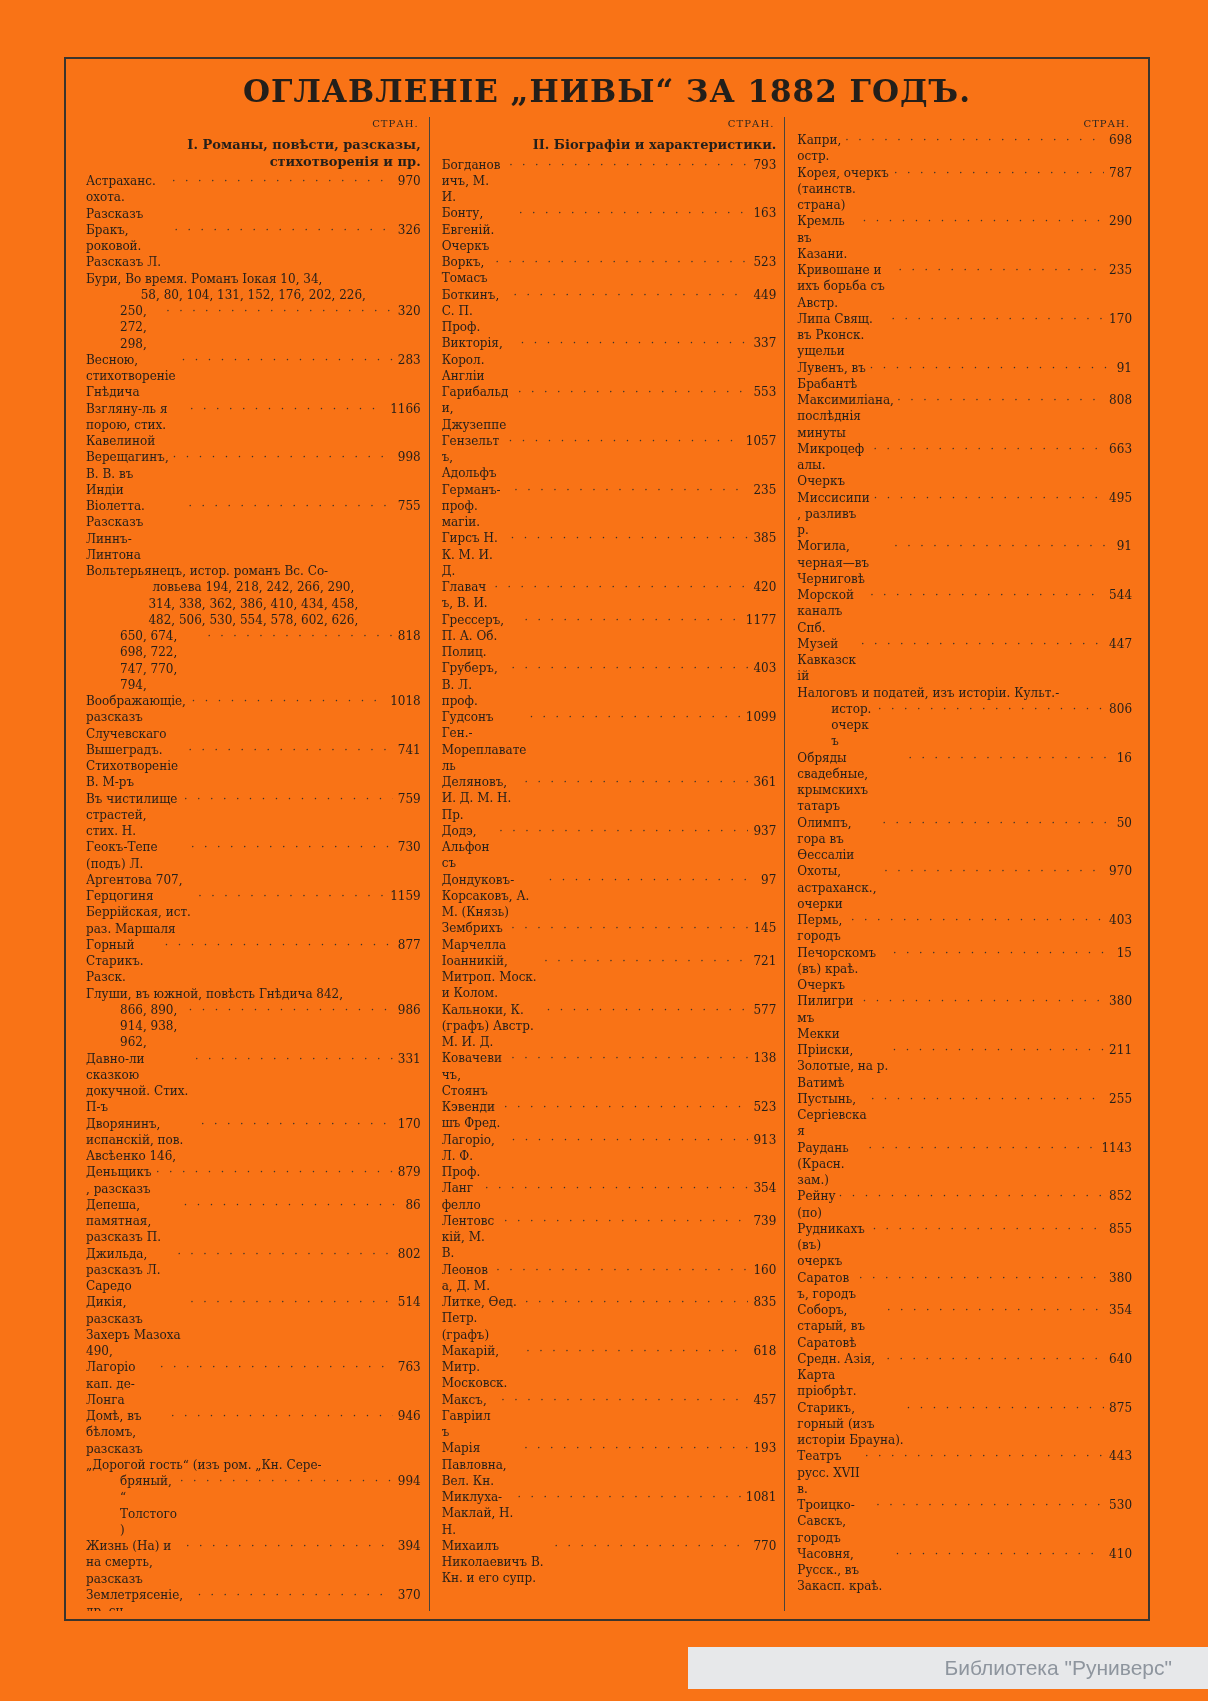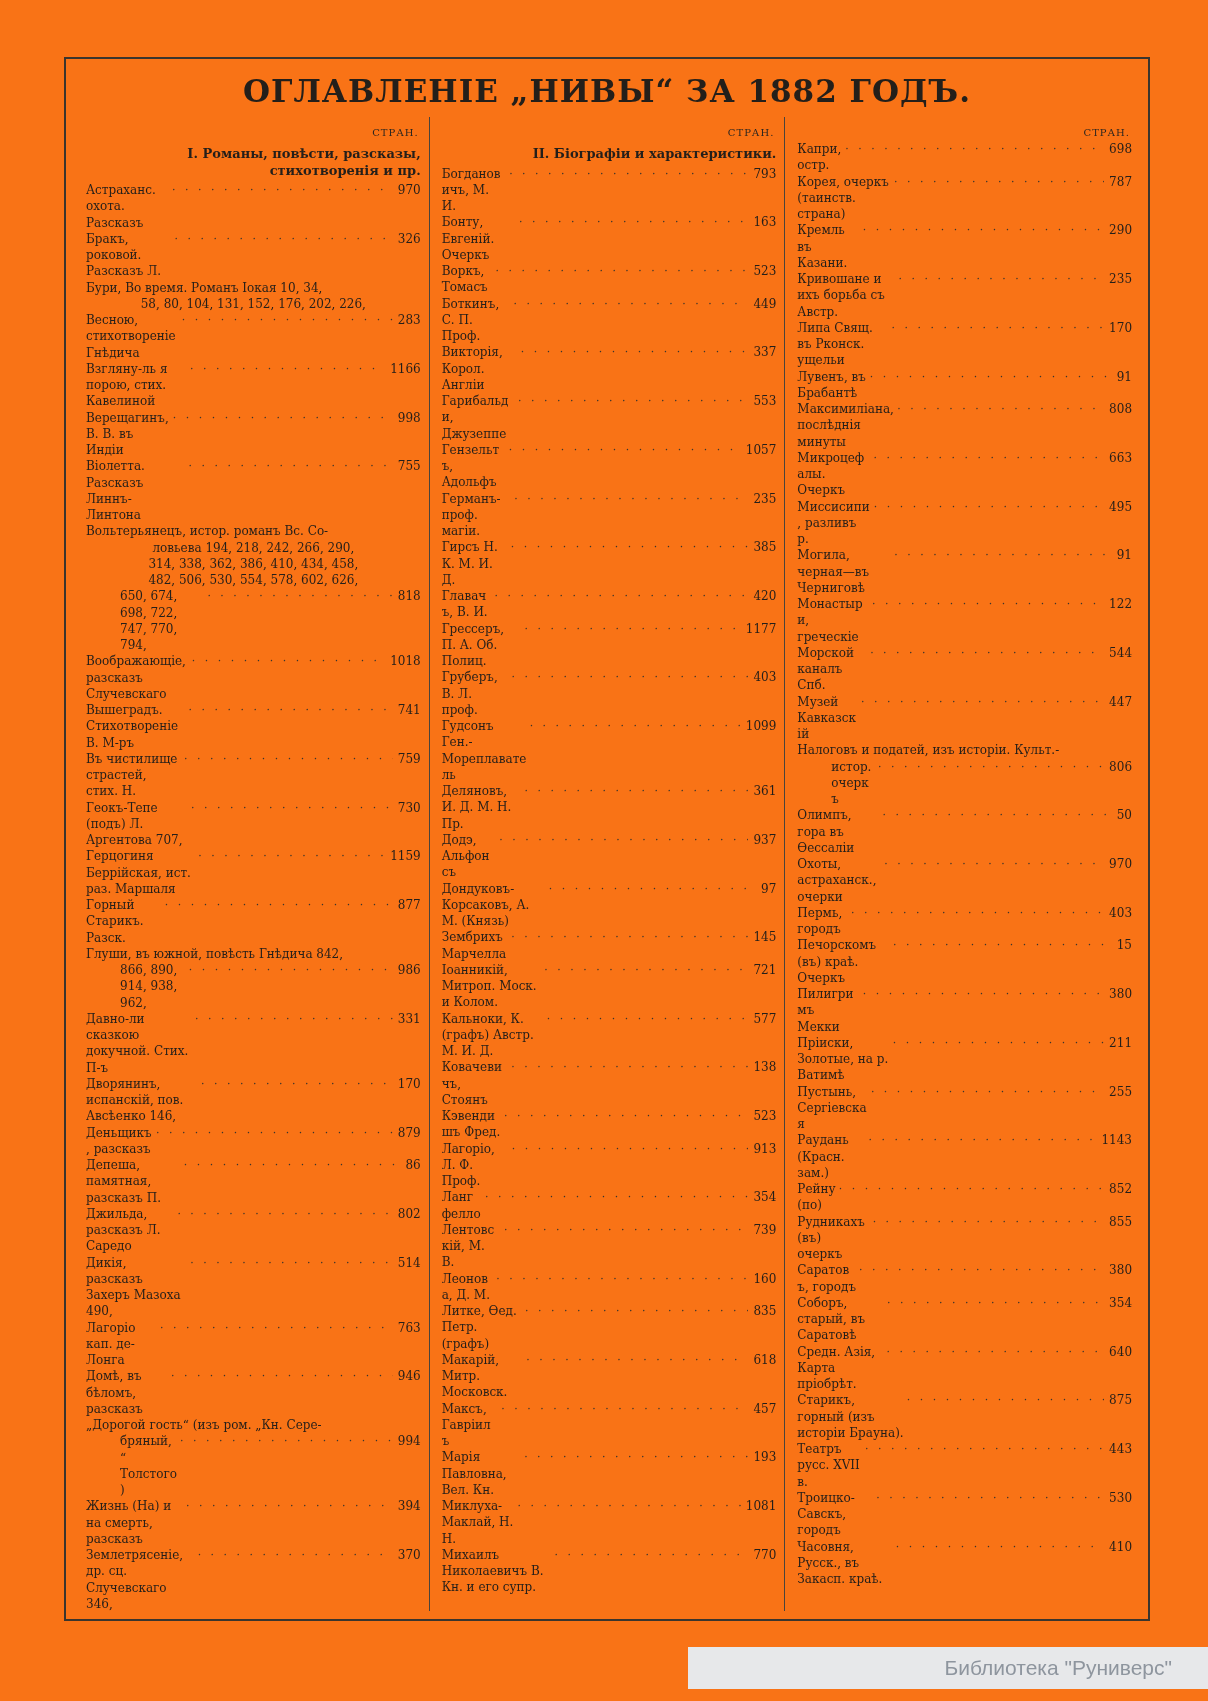--- a/index.html
+++ b/index.html
@@ -14,21 +14,21 @@
     display:flex; flex-direction:column; padding:6px 8px 8px;
   }
   .title {
     text-align:center; font-size:31px; font-weight:bold;
     letter-spacing:1px; margin:8px 0 6px; white-space:nowrap;
   }
   .columns { flex:1; display:flex; margin-top:2px; overflow:hidden; min-height:0; }
   .column { flex:1 1 0; min-width:0; padding:0 8px 0 12px; box-sizing:border-box; }
   .column + .column { border-left:1px solid #4a443c; }
   .stran { text-align:right; font-size:10px; letter-spacing:1px; padding:1px 2px 3px 0; color:#2c2username: 721; }
-  .stran { color:#2c2620;margin-top:9px; }
+  .stran { color:#2c2620; }
   .sec {
     text-align:right; font-weight:bold; font-size:13px; line-height:16.5px;
     margin:5px 0 3px;
   }
   .entry { display:flex; align-items:baseline; font-size:12px; line-height:16.25px; }
   .entry .t { min-width:0; overflow-wrap:break-word; }
   .entry .lead { flex:1 1 auto; min-width:4px; overflow:hidden; white-space:nowrap; padding-left:3px; color:#3a352e; }
   .entry .lead::after {
     content:"· · · · · · · · · · · · · · · · · · · · · · · · · · · · · · · · · · · ·";
     letter-spacing:3px; font-size:11px;
@@ -62,20 +62,25 @@
           </div>
           <div class="entry">
             <span class="t">Бракъ, роковой. Разсказъ Л.</span>
             <span class="lead"></span>
             <span class="pg">326</span>
           </div>
           <div class="entry nopg">
             <span class="t">Бури, Во время. Романъ Іокая 10, 34,</span>
           </div>
           <div class="entry cont nopg"><span class="t">58, 80, 104, 131, 152, 176, 202, 226,</span></div>
+          <div class="entry cont">
+            <span class="t">250, 272, 298,</span>
+            <span class="lead"></span>
+            <span class="pg">320</span>
+          </div>
           <div class="entry">
             <span class="t">Весною, стихотвореніе Гнѣдича</span>
             <span class="lead"></span>
             <span class="pg">283</span>
           </div>
           <div class="entry">
             <span class="t">Взгляну-ль я порою, стих. Кавелиной</span>
             <span class="lead"></span>
             <span class="pg">1166</span>
           </div>
@@ -402,41 +407,41 @@
             <span class="t">Миссисипи, разливъ р.</span>
             <span class="lead"></span>
             <span class="pg">495</span>
           </div>
           <div class="entry">
             <span class="t">Могила, черная—въ Черниговѣ</span>
             <span class="lead"></span>
             <span class="pg">91</span>
           </div>
           <div class="entry">
-            <span class="t">Монастыри, греческіе</span>
-            <span class="lead"></span>
-            <span class="pg">122</span>
-          </div>
-          <div class="entry">
             <span class="t">Морской каналъ Спб.</span>
             <span class="lead"></span>
             <span class="pg">544</span>
           </div>
           <div class="entry">
             <span class="t">Музей Кавказскій</span>
             <span class="lead"></span>
             <span class="pg">447</span>
           </div>
           <div class="entry nopg">
             <span class="t">Налоговъ и податей, изъ исторіи. Культ.-</span>
           </div>
           <div class="entry cont">
             <span class="t">истор. очеркъ</span>
             <span class="lead"></span>
             <span class="pg">806</span>
+          </div>
+          <div class="entry">
+            <span class="t">Обряды свадебные, крымскихъ татаръ</span>
+            <span class="lead"></span>
+            <span class="pg">16</span>
           </div>
           <div class="entry">
             <span class="t">Олимпъ, гора въ Ѳессаліи</span>
             <span class="lead"></span>
             <span class="pg">50</span>
           </div>
           <div class="entry">
             <span class="t">Охоты, астраханск., очерки</span>
             <span class="lead"></span>
             <span class="pg">970</span>

